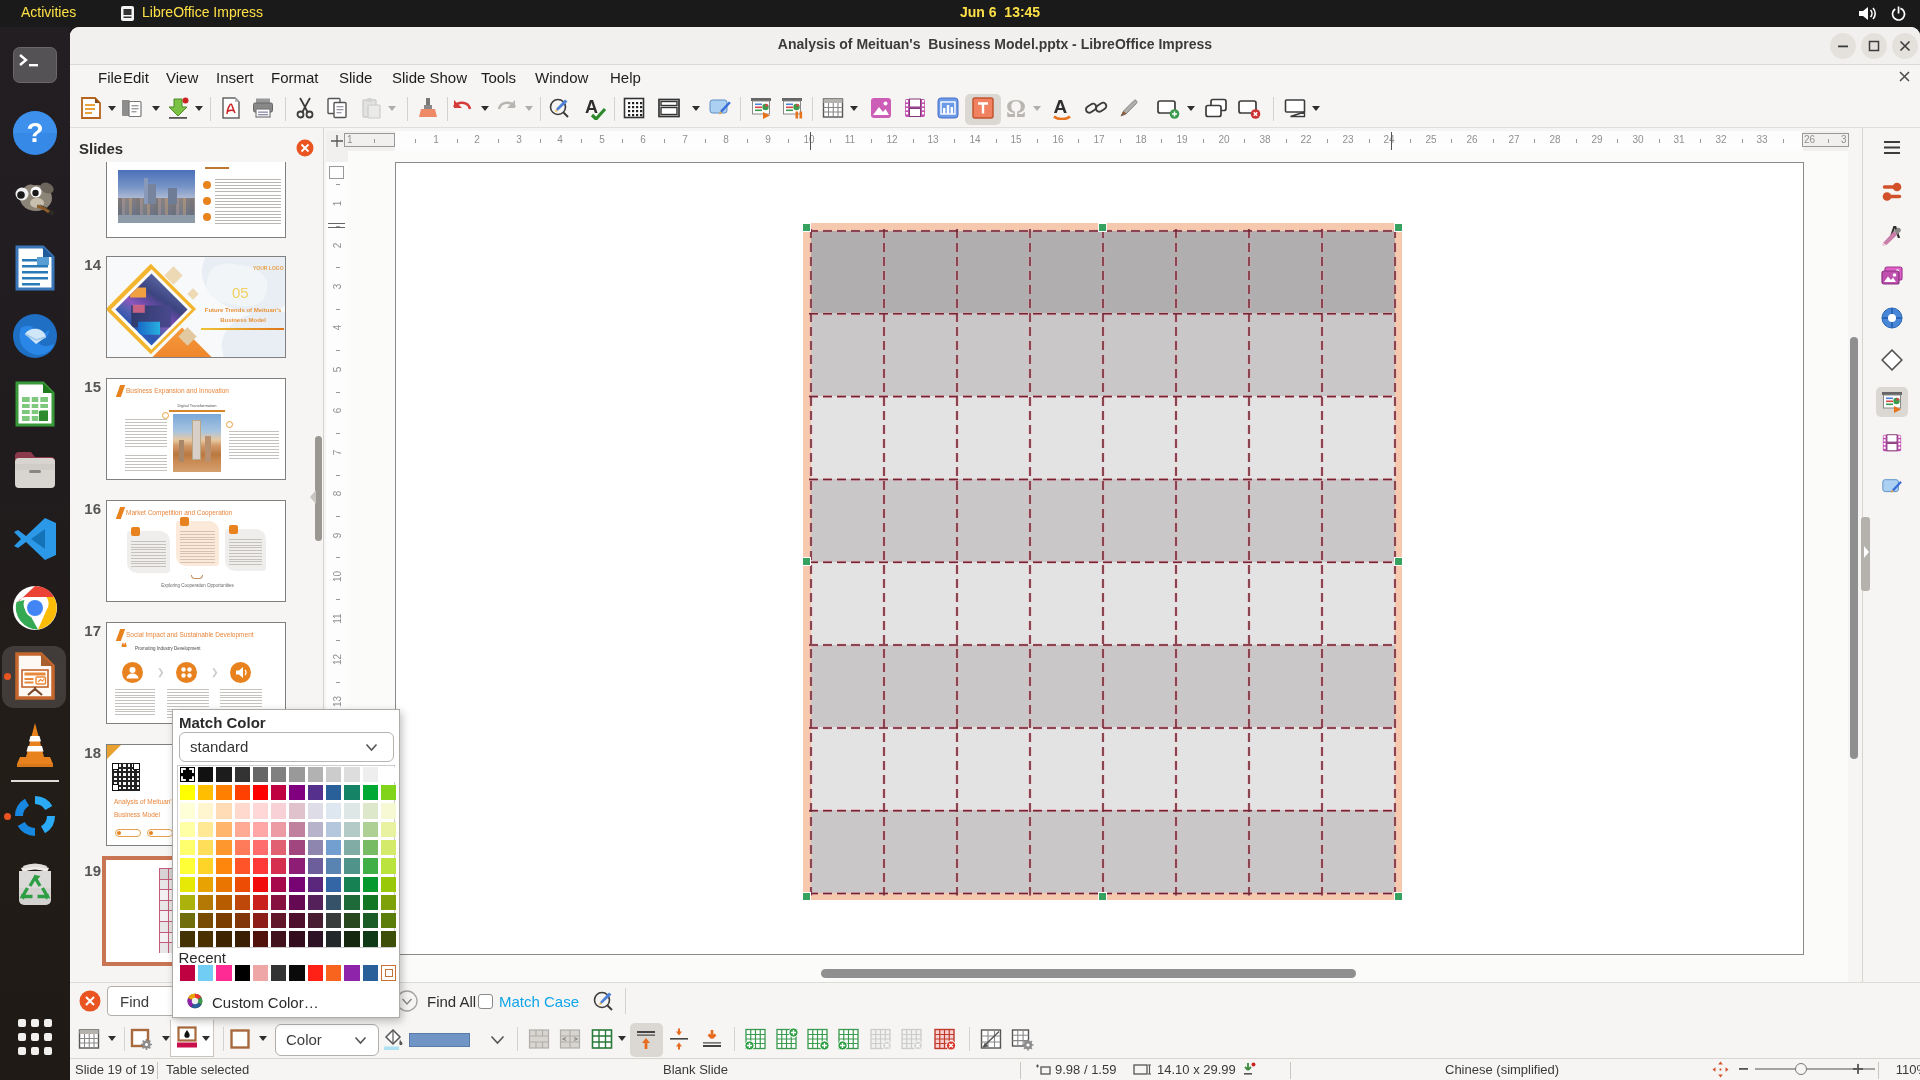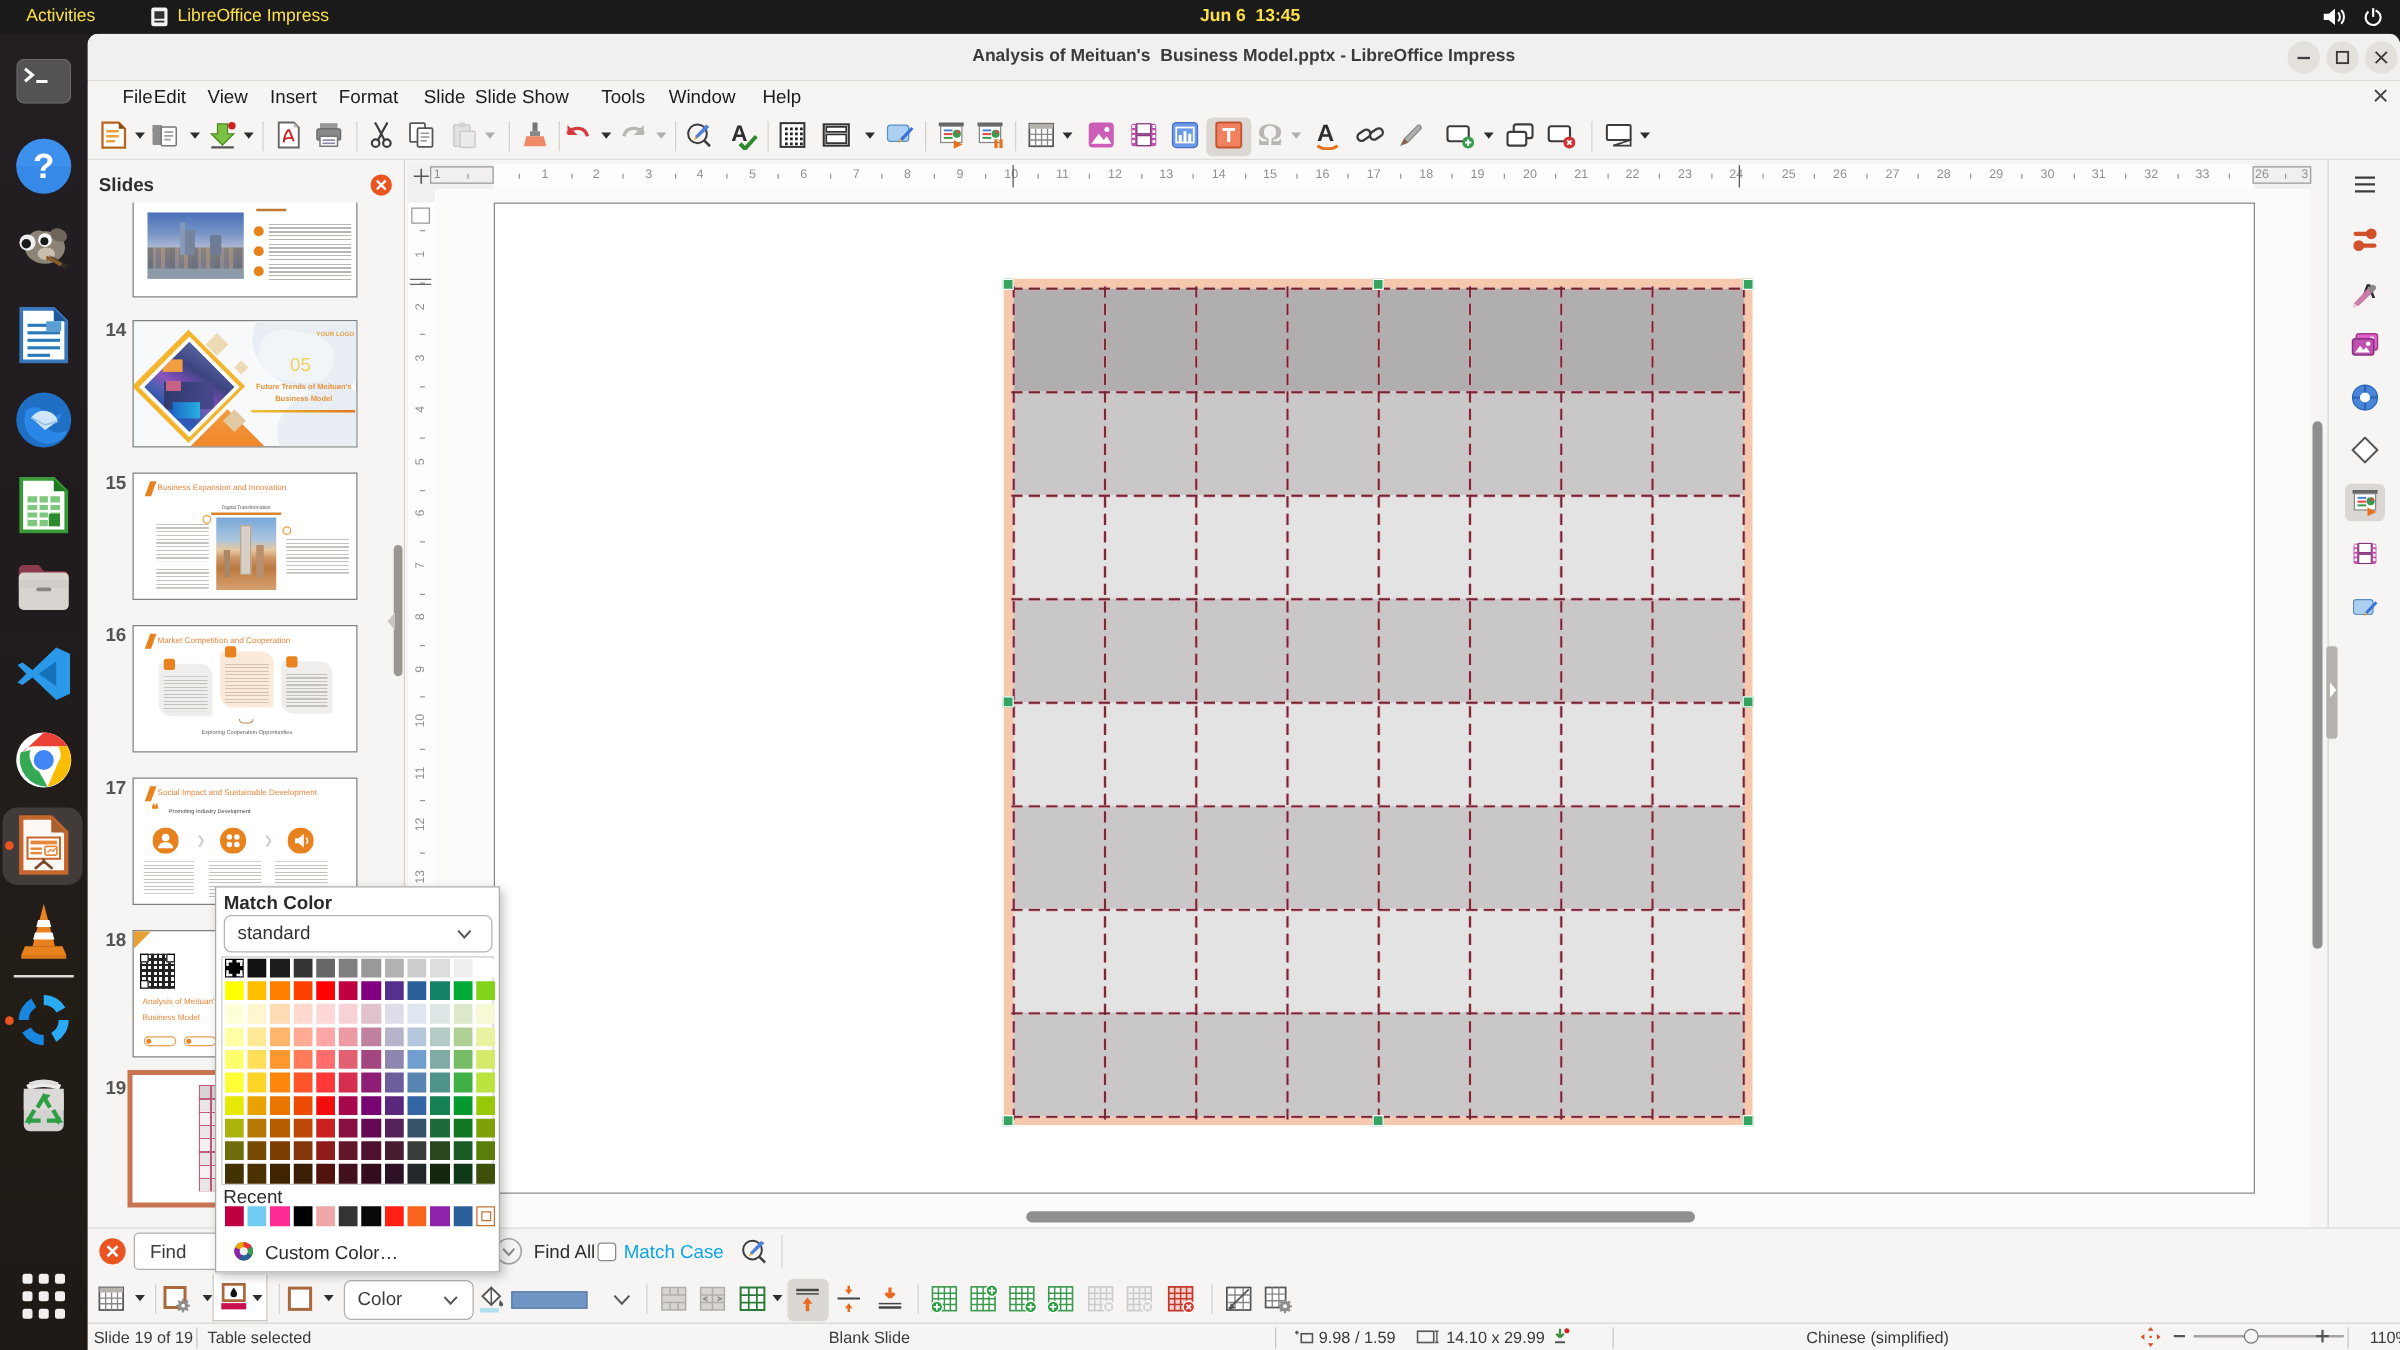--- a/index.html
+++ b/index.html
@@ -202,21 +202,21 @@
     <path d="M8.5 8.5 L17.5 17.5 M17.5 8.5 L8.5 17.5" stroke="#3c3c3c" stroke-width="1.6"></path>
   </svg>
 
 <div id="menubar">
   <span style="left:28px">File</span>
   <span style="left:53px">Edit</span>
   <span style="left:96px">View</span>
   <span style="left:146px">Insert</span>
   <span style="left:201px">Format</span>
   <span style="left:269px">Slide</span>
-  <span style="left:310px">Slide Show</span>
+  <span style="left:322px">Slide Show</span>
   <span style="left:411px">Tools</span>
   <span style="left:465px">Window</span>
   <span style="left:540px">Help</span>
 </div>
 <svg class="abs" style="left:1896px;top:68px" width="18" height="18">
     <path d="M4 4 L13 13 M13 4 L4 13" stroke="#4a4a4a" stroke-width="1.5"></path>
   </svg>
 
 <div id="toolbar"></div>
 <div id="tbicons">
@@ -603,21 +603,21 @@
 <span class="rnum" style="left:840px;top:134px;width:20px;text-align:center">11</span>
 <span class="rnum" style="left:882px;top:134px;width:20px;text-align:center">12</span>
 <span class="rnum" style="left:923px;top:134px;width:20px;text-align:center">13</span>
 <span class="rnum" style="left:965px;top:134px;width:20px;text-align:center">14</span>
 <span class="rnum" style="left:1006px;top:134px;width:20px;text-align:center">15</span>
 <span class="rnum" style="left:1048px;top:134px;width:20px;text-align:center">16</span>
 <span class="rnum" style="left:1089px;top:134px;width:20px;text-align:center">17</span>
 <span class="rnum" style="left:1131px;top:134px;width:20px;text-align:center">18</span>
 <span class="rnum" style="left:1172px;top:134px;width:20px;text-align:center">19</span>
 <span class="rnum" style="left:1214px;top:134px;width:20px;text-align:center">20</span>
-<span class="rnum" style="left:1255px;top:134px;width:20px;text-align:center">21</span>
+<span class="rnum" style="left:1255px;top:134px;width:20px;text-align:center">38</span>
 <span class="rnum" style="left:1296px;top:134px;width:20px;text-align:center">22</span>
 <span class="rnum" style="left:1338px;top:134px;width:20px;text-align:center">23</span>
 <span class="rnum" style="left:1379px;top:134px;width:20px;text-align:center">24</span>
 <span class="rnum" style="left:1421px;top:134px;width:20px;text-align:center">25</span>
 <span class="rnum" style="left:1462px;top:134px;width:20px;text-align:center">26</span>
 <span class="rnum" style="left:1504px;top:134px;width:20px;text-align:center">27</span>
 <span class="rnum" style="left:1545px;top:134px;width:20px;text-align:center">28</span>
 <span class="rnum" style="left:1587px;top:134px;width:20px;text-align:center">29</span>
 <span class="rnum" style="left:1628px;top:134px;width:20px;text-align:center">30</span>
 <span class="rnum" style="left:1669px;top:134px;width:20px;text-align:center">31</span>

